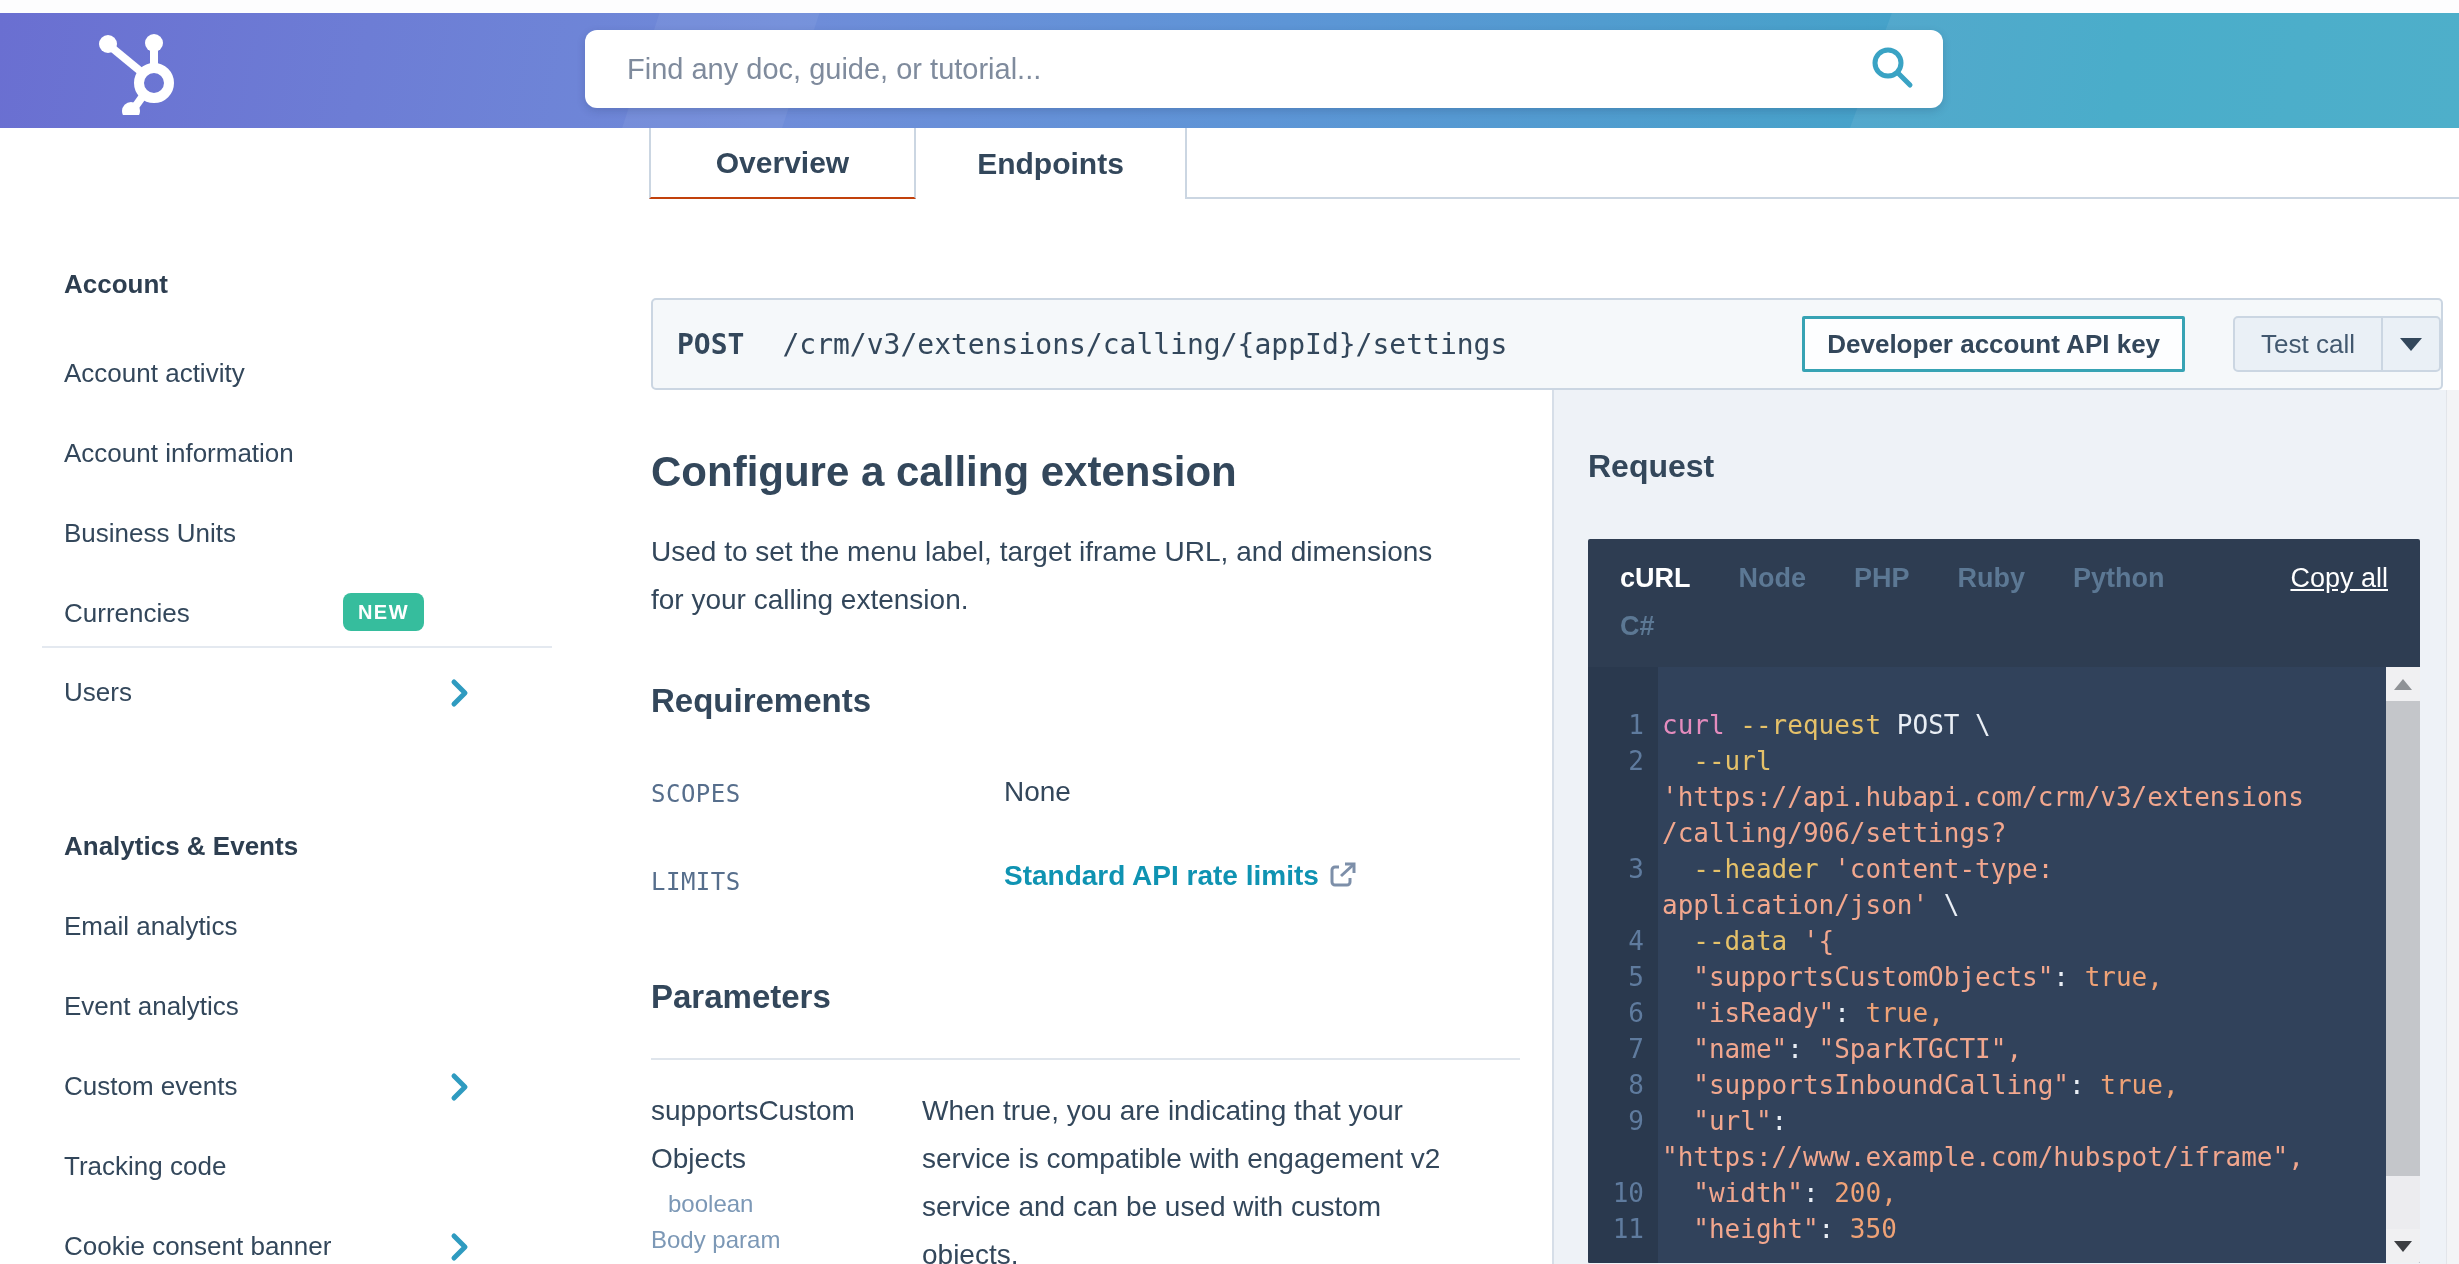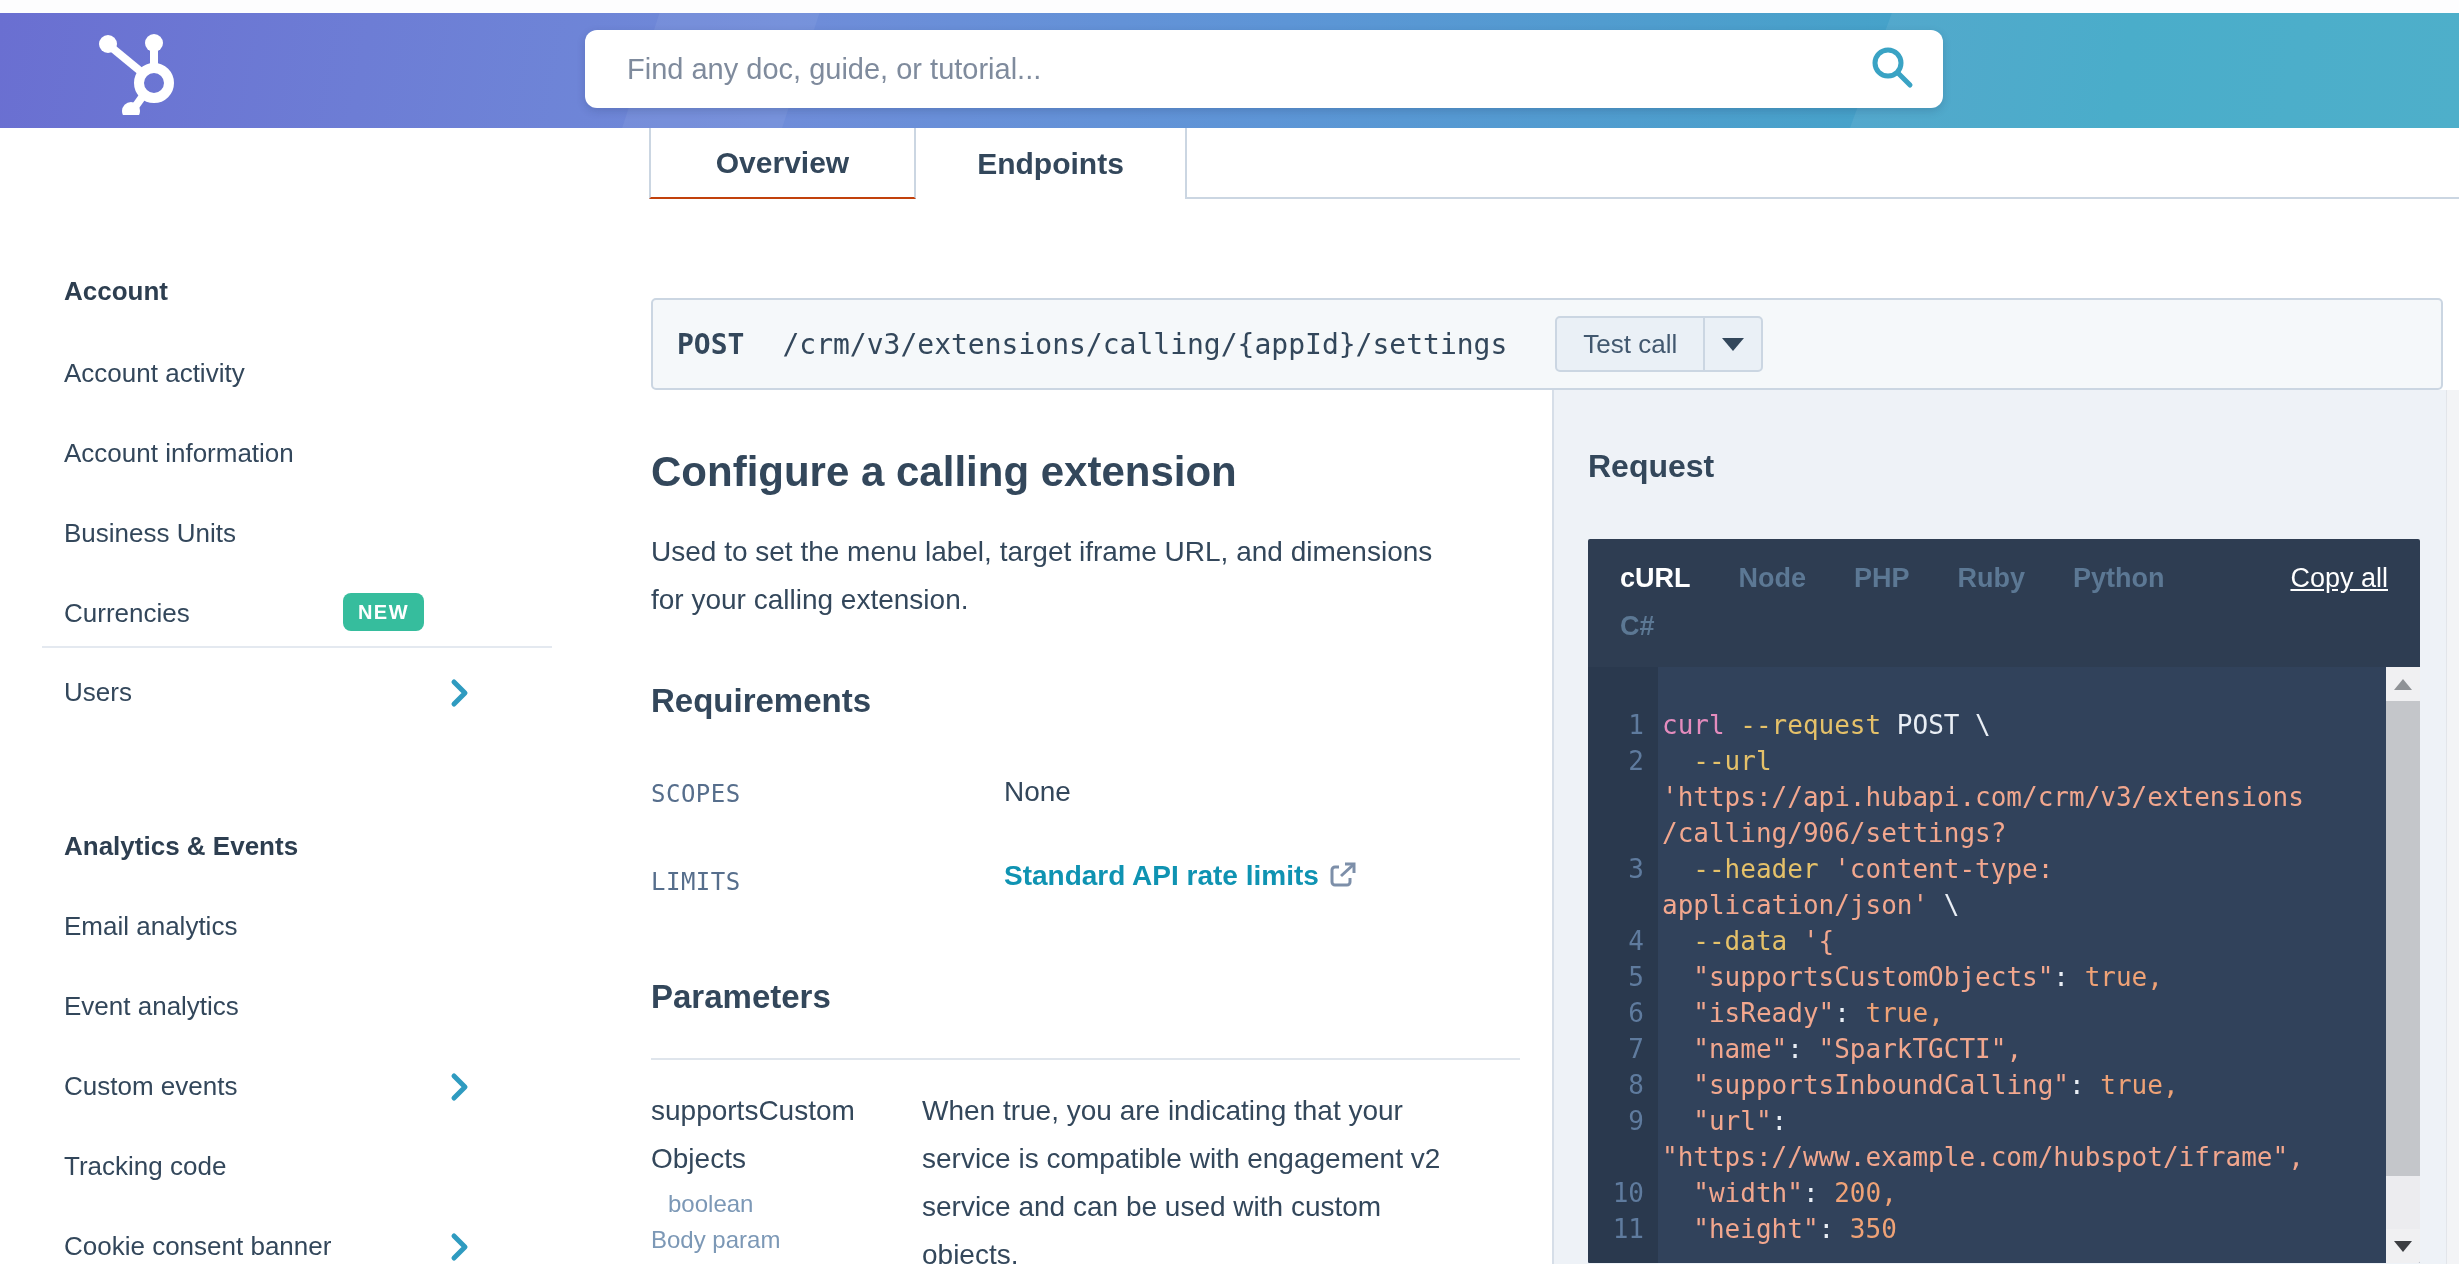--- a/index.html
+++ b/index.html
@@ -137,21 +137,21 @@
     <span class="searchicon">
       <svg width="46" height="46" viewBox="0 0 46 46">
         <circle cx="19" cy="19" r="13" fill="none" stroke="#3aa3c4" stroke-width="5"></circle>
         <line x1="29" y1="29" x2="41" y2="41" stroke="#3aa3c4" stroke-width="5" stroke-linecap="round"></line>
       </svg>
     </span>
   </div>
 
   <div class="sidebar" id="sidebar">
     <div class="side-div"></div>
-  <div class="side-row head" style="top: 143px; text-align: right;">Account</div>
+  <div class="side-row head" style="top: 136px; text-align: right;">Account</div>
       <div class="side-row" style="top: 225px;">Account activity</div>
       <div class="side-row" style="top: 305px;">Account information</div>
       <div class="side-row" style="top: 385px;">Business Units</div>
       <div class="side-row" style="top: 465px;">Currencies</div>
       <div class="side-badge" style="top: 465px;">NEW</div>
       <div class="side-row" style="top: 544px;">Users</div>
       <div class="side-chev" style="top: 550px;"><svg width="20" height="30" viewBox="0 0 20 30">
           <polyline points="4,4 15,15 4,26" fill="none" stroke="#2f9bc0" stroke-width="5" stroke-linecap="round" stroke-linejoin="round"></polyline>
         </svg></div>
       <div class="side-row head" style="top: 698px;">Analytics &amp; Events</div>
@@ -168,20 +168,21 @@
         </svg></div>
     </div>
 
   <div class="tab tab-overview">Overview</div>
   <div class="tab tab-endpoints">Endpoints</div>
   <div class="tabline"></div>
 
   <div class="postbar">
     <span class="method">POST</span>
     <span class="path">/crm/v3/extensions/calling/{appId}/settings</span>
+    <div class="devkey-btn">Developer account API key</div>
     <div class="testcall">
       <span class="tlabel">Test call</span>
       <span class="tcaret">
         <span class="caret-down"></span>
       </span>
     </div>
   </div>
 
   <div class="article">
     <div class="h1">Configure a calling extension</div>

